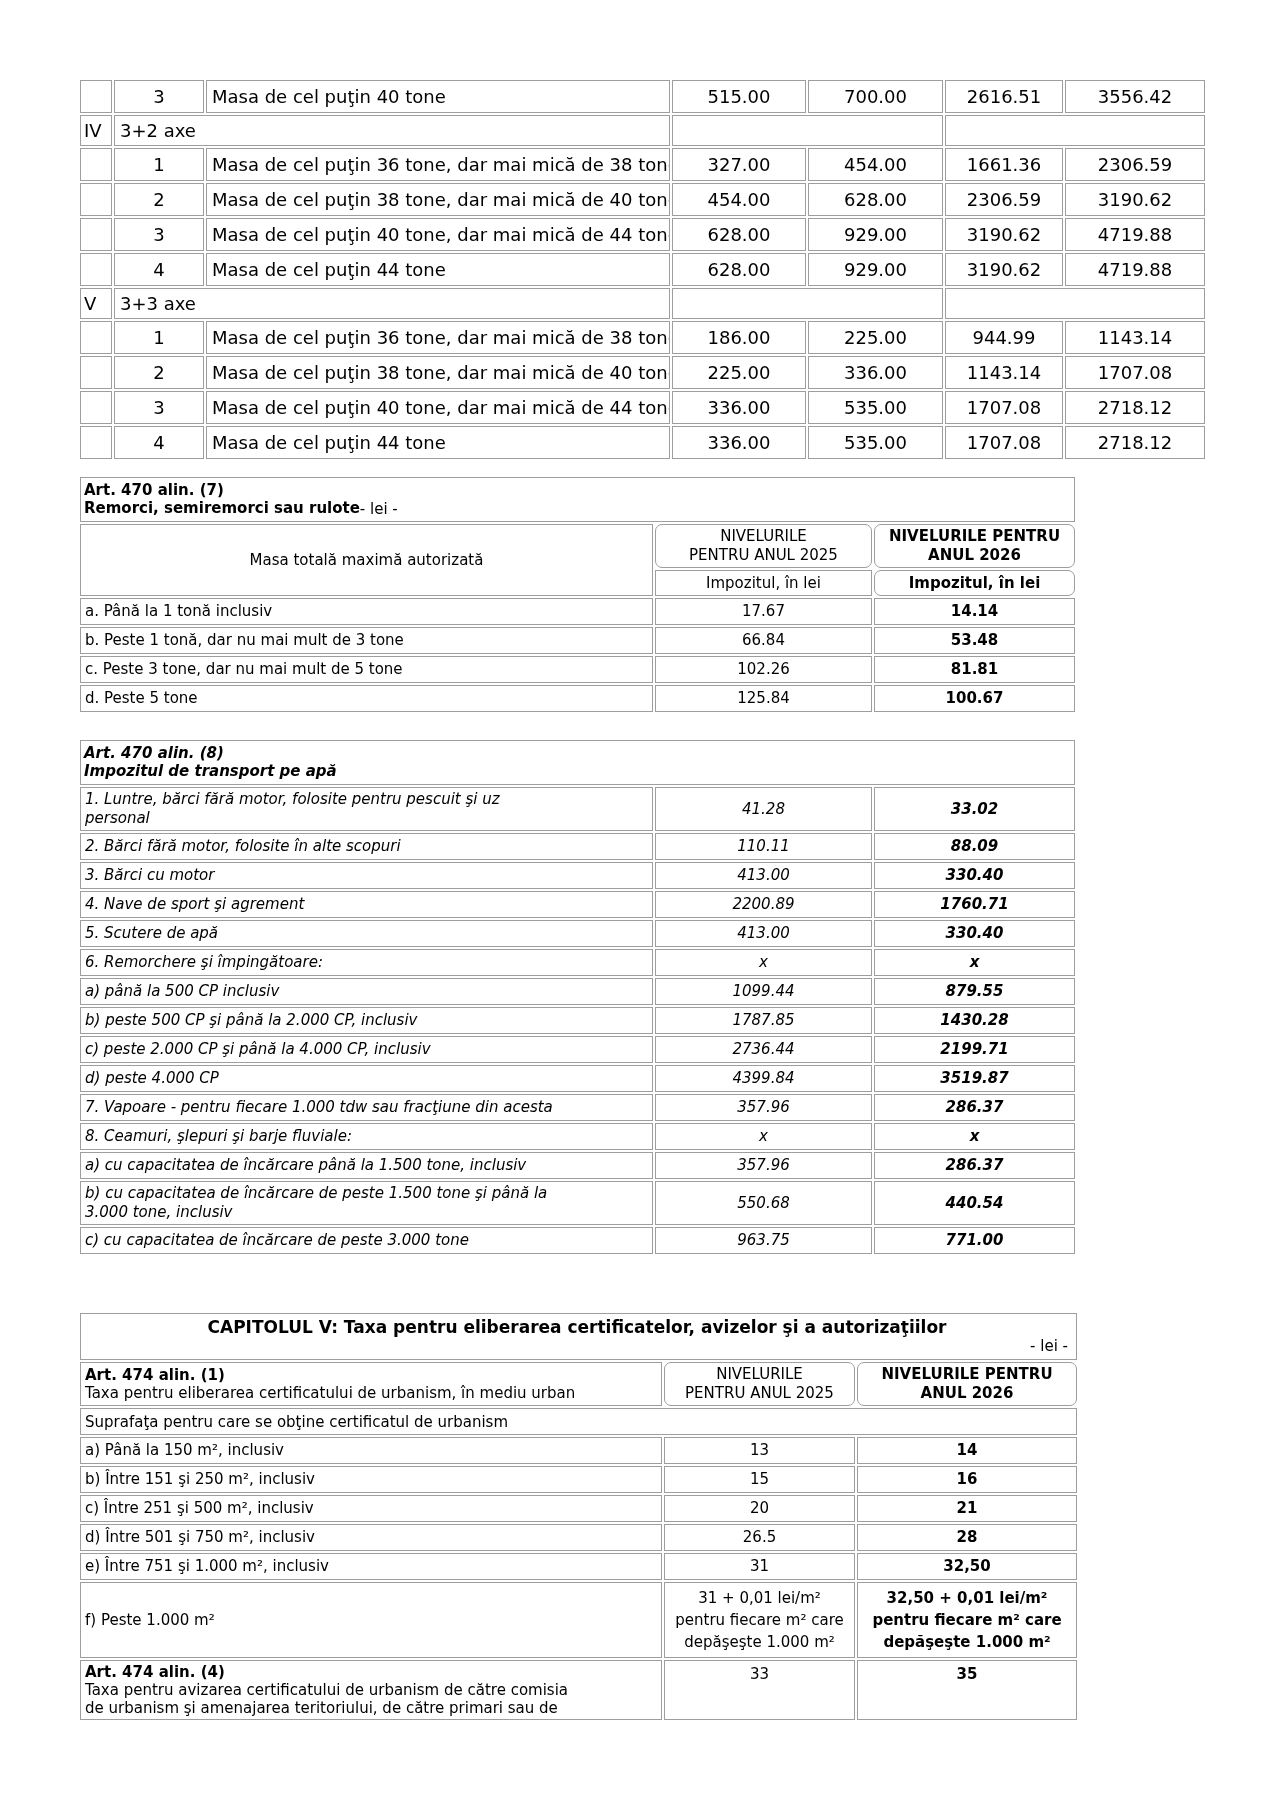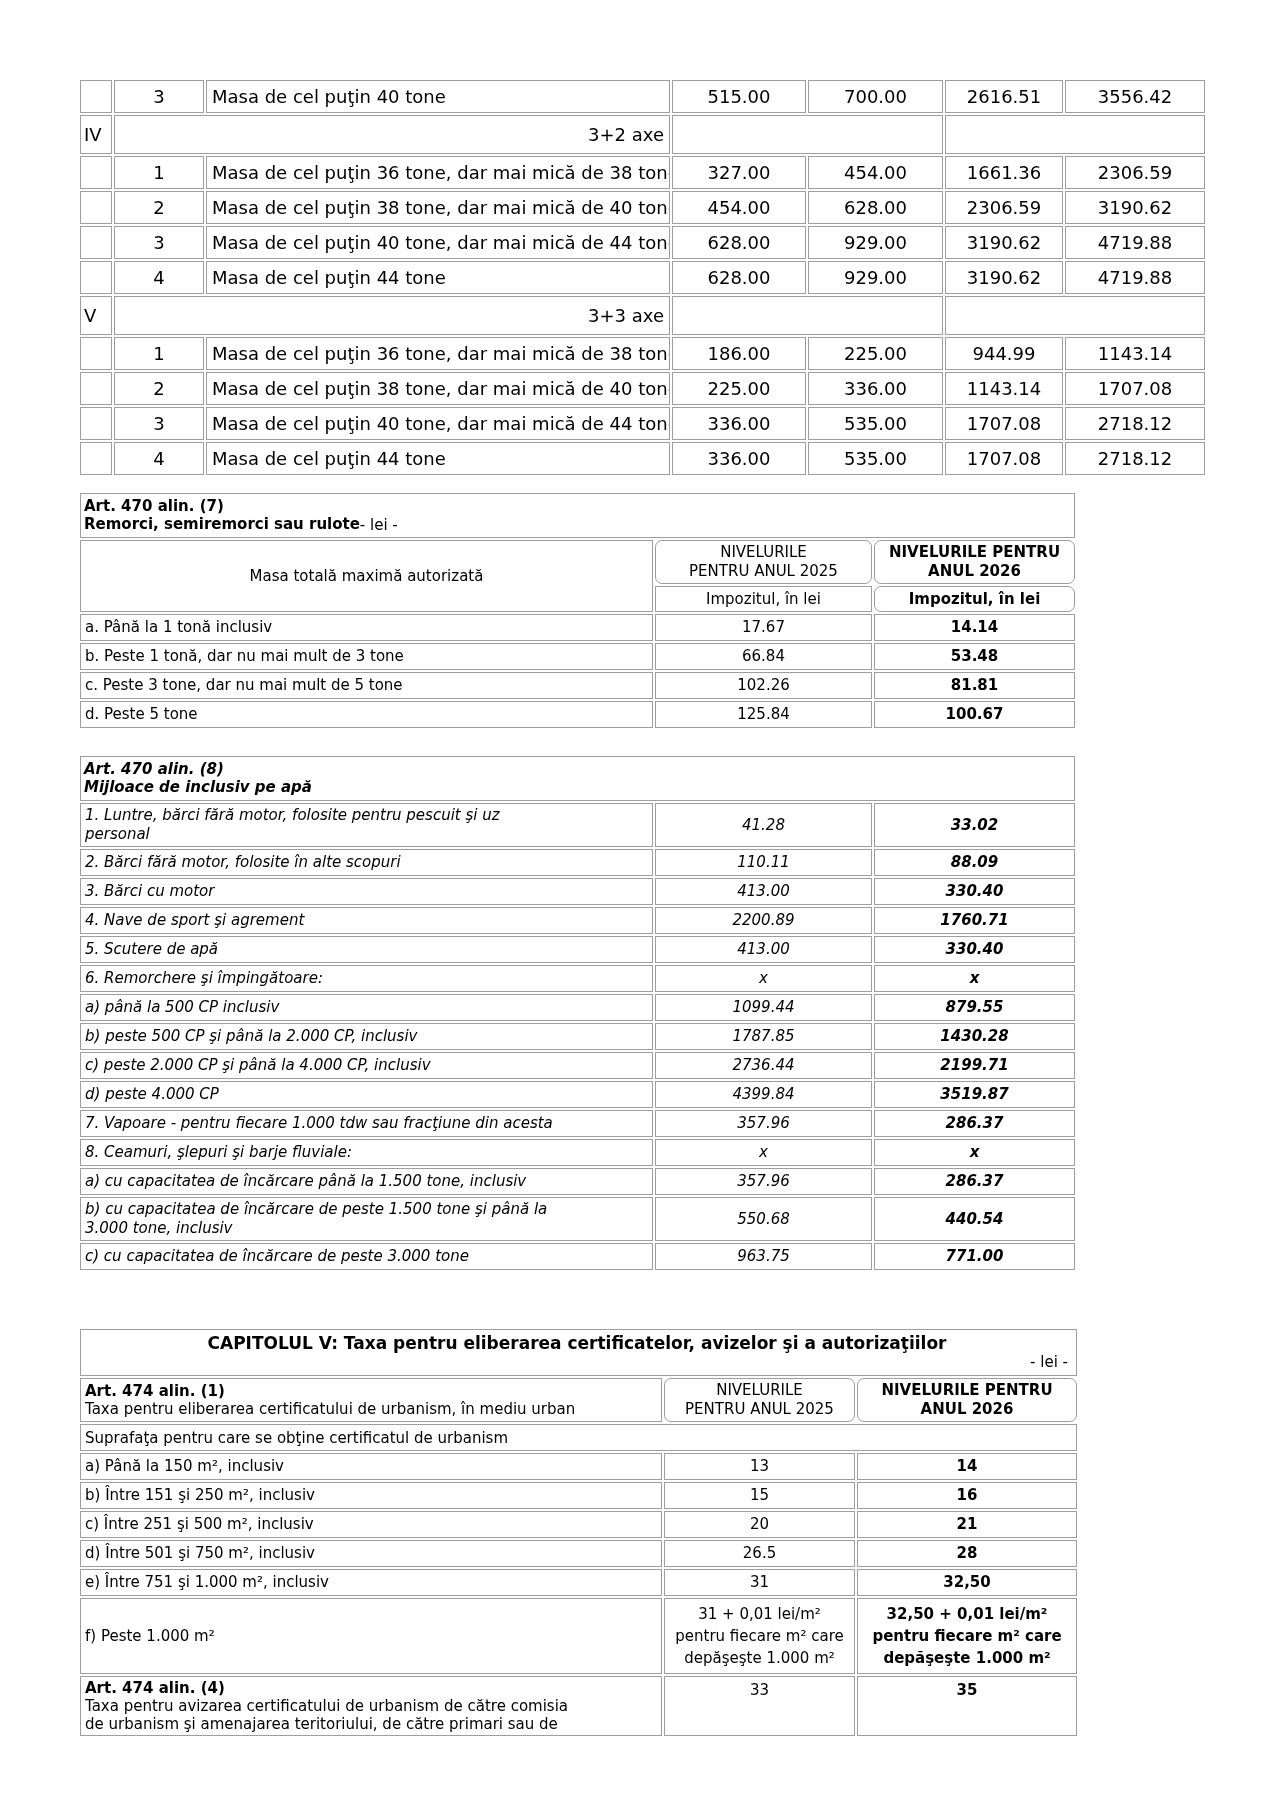--- a/index.html
+++ b/index.html
@@ -12,22 +12,22 @@
   table{border-collapse:separate;border-spacing:2px;table-layout:fixed;background:#fff;}
   td{border:1px solid #9e9e9e;box-sizing:border-box;overflow:hidden;vertical-align:middle;}
 
   
   .axle{width:1129px;font-size:18px;}
   .axle td{height:32px;padding:0 6px;}
   .axle .ca{text-align:left;padding:0 3px;}
   .axle .cb{text-align:center;}
   .axle .cd{text-align:left;padding:0 5px;white-space:nowrap;}
   .axle .cv{text-align:center;padding:5px 9px;white-space:nowrap;}
-  .axle .grp td{height:39px;}
-  .axle .gl{text-align:right;padding:0 5px;}
+  .axle .grp td{height:31px;}
+  .axle .gl{text-align:left;padding:0 5px;}
 
   
   .sec{width:999px;font-size:15px;}
   .sec td{padding:2px 4px;}
   .sec .shead{padding:3px 6px 4px 3px;}
   .headflex{display:flex;justify-content:flex-start;align-items:flex-end;}
   .ttl{font-weight:bold;line-height:18px;}
   .lei{font-weight:normal;line-height:16px;padding-right:2px;white-space:nowrap;}
   .hd{text-align:center;}
   .h25,.h26{text-align:center;line-height:19px;padding:5px 2px;border-radius:7px;}
@@ -224,21 +224,21 @@
   <table class="sec" id="sec8">
     <colgroup>
         <col style="width:573px">
         <col style="width:217px">
         <col style="width:201px">
       </colgroup>
     <tbody>
       <tr>
         <td colspan="3" class="shead">
           <div class="ttl">Art. 470 alin. (8)</div>
-          <div class="ttl">Mijloace de inclusiv pe apă</div>
+          <div class="ttl">Impozitul de transport pe apă</div>
         </td>
       </tr>
     </tbody>
     <tbody>
         <tr class="datarow">
           <td class="d">1. Luntre, bărci fără motor, folosite pentru pescuit şi uz<br>personal</td>
           <td class="v1">41.28</td>
           <td class="v2">33.02</td>
         </tr>
         <tr class="datarow">

